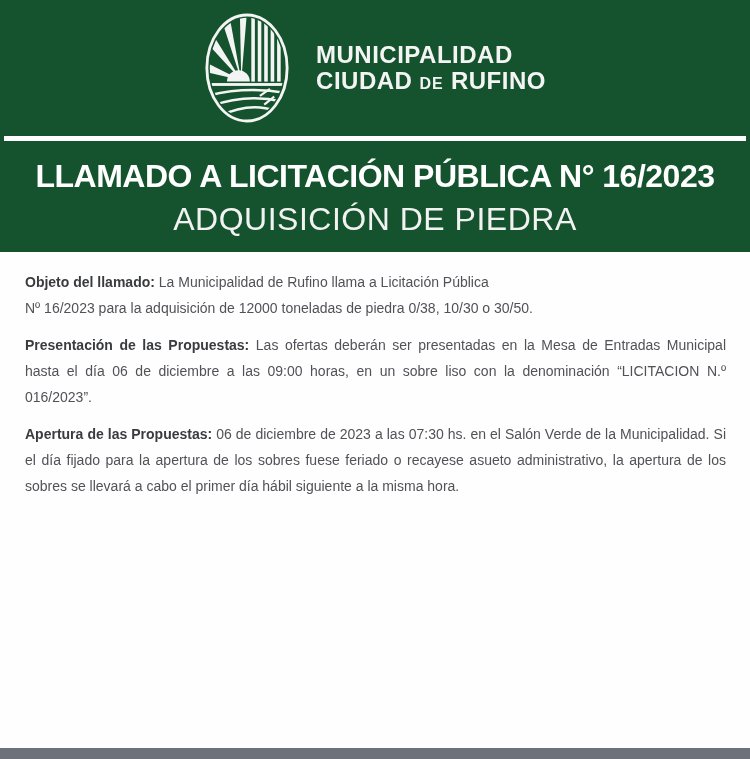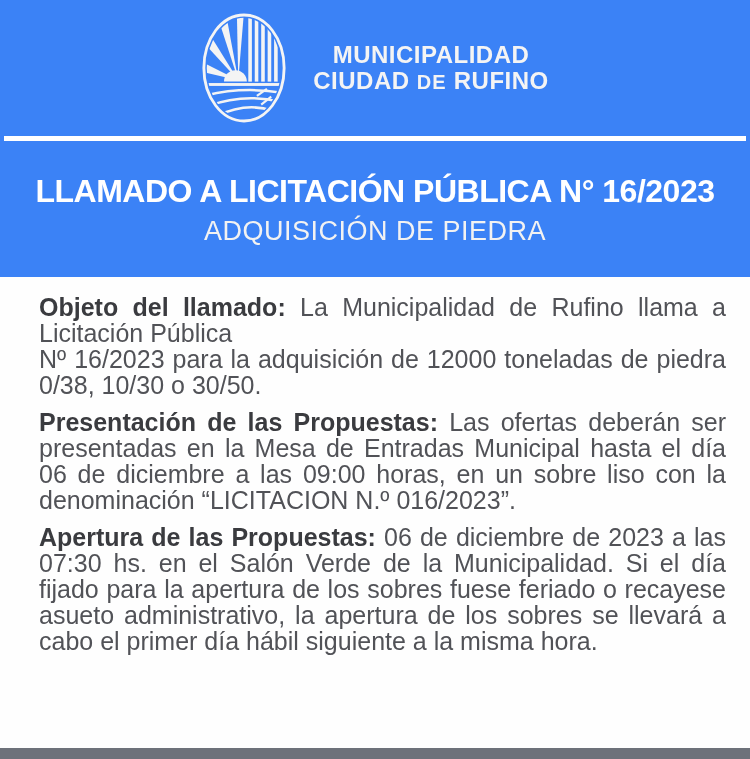--- a/index.html
+++ b/index.html
@@ -10,60 +10,59 @@
     -webkit-font-smoothing:antialiased;
     overflow:hidden;
   }
   .page{
     width:750px;height:759px;
     display:flex;flex-direction:column;
     background:#ffffff;
   }
   
   .top-section{
-    background:#3b82f6;
+    background:#14532d;
     flex:0 0 auto;
-    text-align:center;
   }
   .masthead{
     height:136px;
     display:flex;align-items:center;justify-content:center;
     gap:26px;
   }
   .logo-emblem{width:86px;height:114px;flex:0 0 auto;}
   .wordmark{color:#f4f4f4;line-height:1.08;letter-spacing:0.5px;}
   .wordmark .l1{font-size:24px;font-weight:700;}
   .wordmark .l2{font-size:24px;font-weight:700;}
-  .wordmark .de{font-size:20px;font-weight:700;letter-spacing:1px;}
+  .wordmark .de{font-size:16px;font-weight:700;letter-spacing:1px;}
   .separator{
     height:5px;background:#ffffff;margin:0 4px;
   }
   .banner{
-    height:136px;
+    height:111px;
     display:flex;flex-direction:column;align-items:center;justify-content:center;
     padding:0 10px;
   }
   .banner-title{
     color:#ffffff;font-weight:700;font-size:32px;letter-spacing:-0.5px;
     white-space:nowrap;margin:2px 0 6px 0;
   }
   .banner-subtitle{
-    color:#f2f2f2;font-weight:400;font-size:27px;letter-spacing:0.5px;
+    color:#f2f2f2;font-weight:400;font-size:32px;letter-spacing:0.5px;
     white-space:nowrap;
   }
   
   .doc-body{
     flex:1 1 auto;
     background:#fefefe;
     padding:17px 24px 0 23px;
     overflow:hidden;
   }
   .doc-body p{
-    margin:0 0 11px 16px;
-    font-size:25px;line-height:26px;
+    margin:0 0 11px 2px;
+    font-size:14px;line-height:26px;
     color:#515257;
     text-align:justify;
     white-space:pre-line;
   }
   .doc-body .lead{
     font-weight:700;color:#3a3b3f;
   }
   
   .footer-bar{
     flex:0 0 11px;background:#6d717a;

